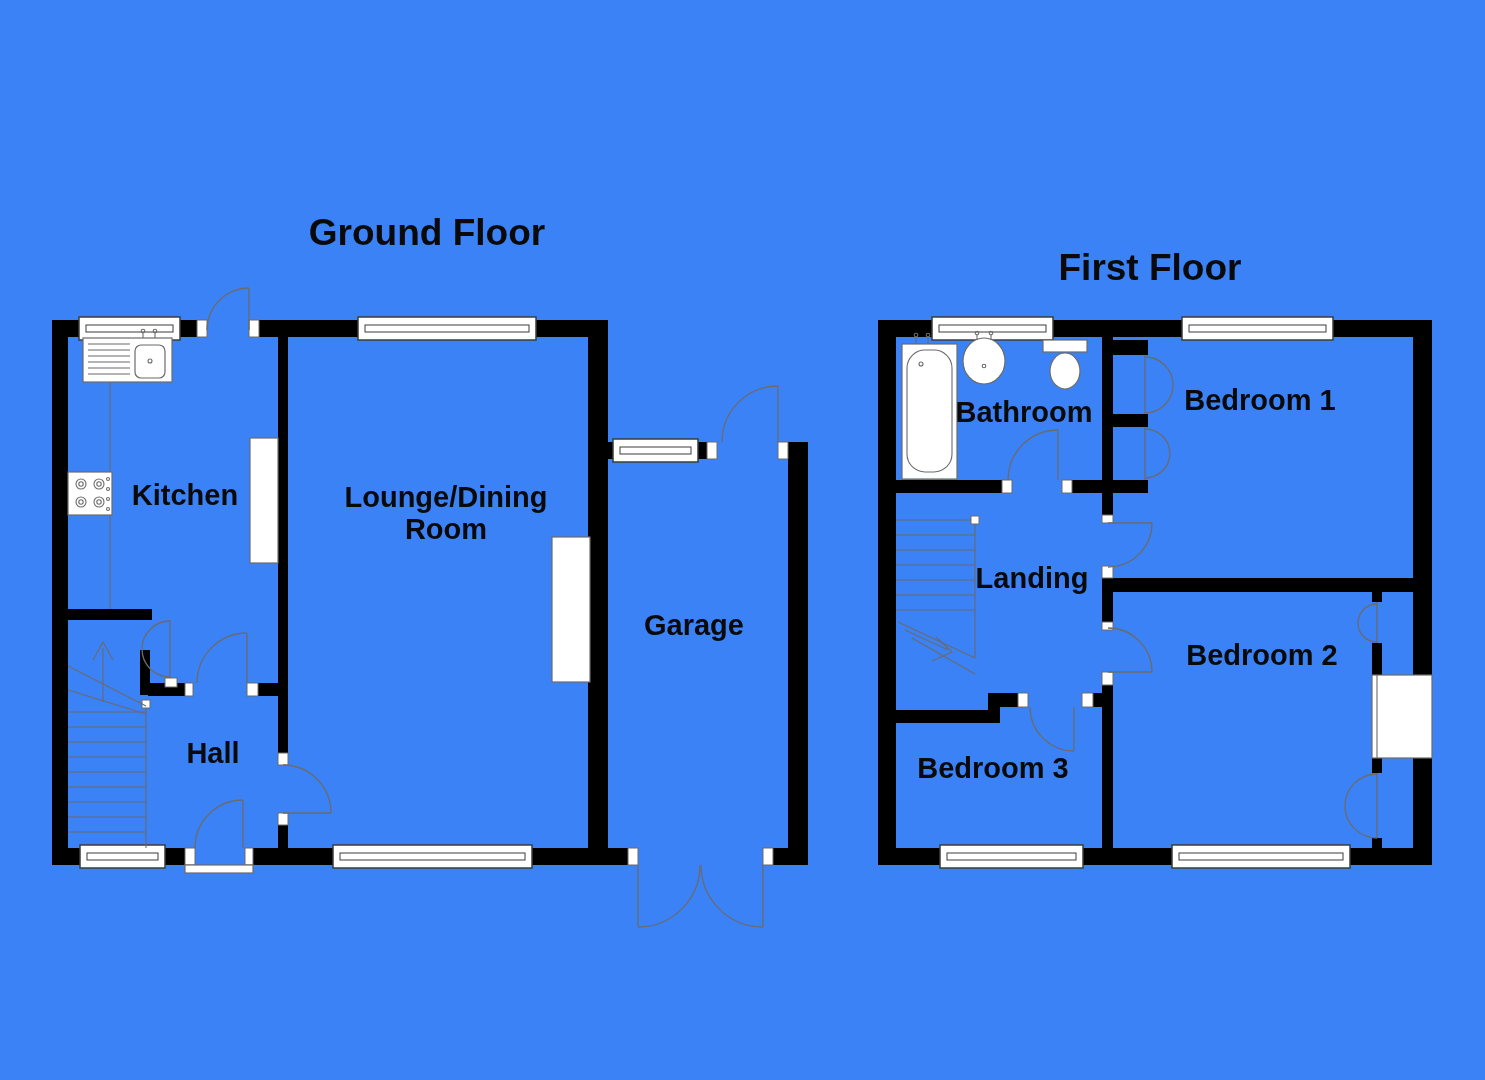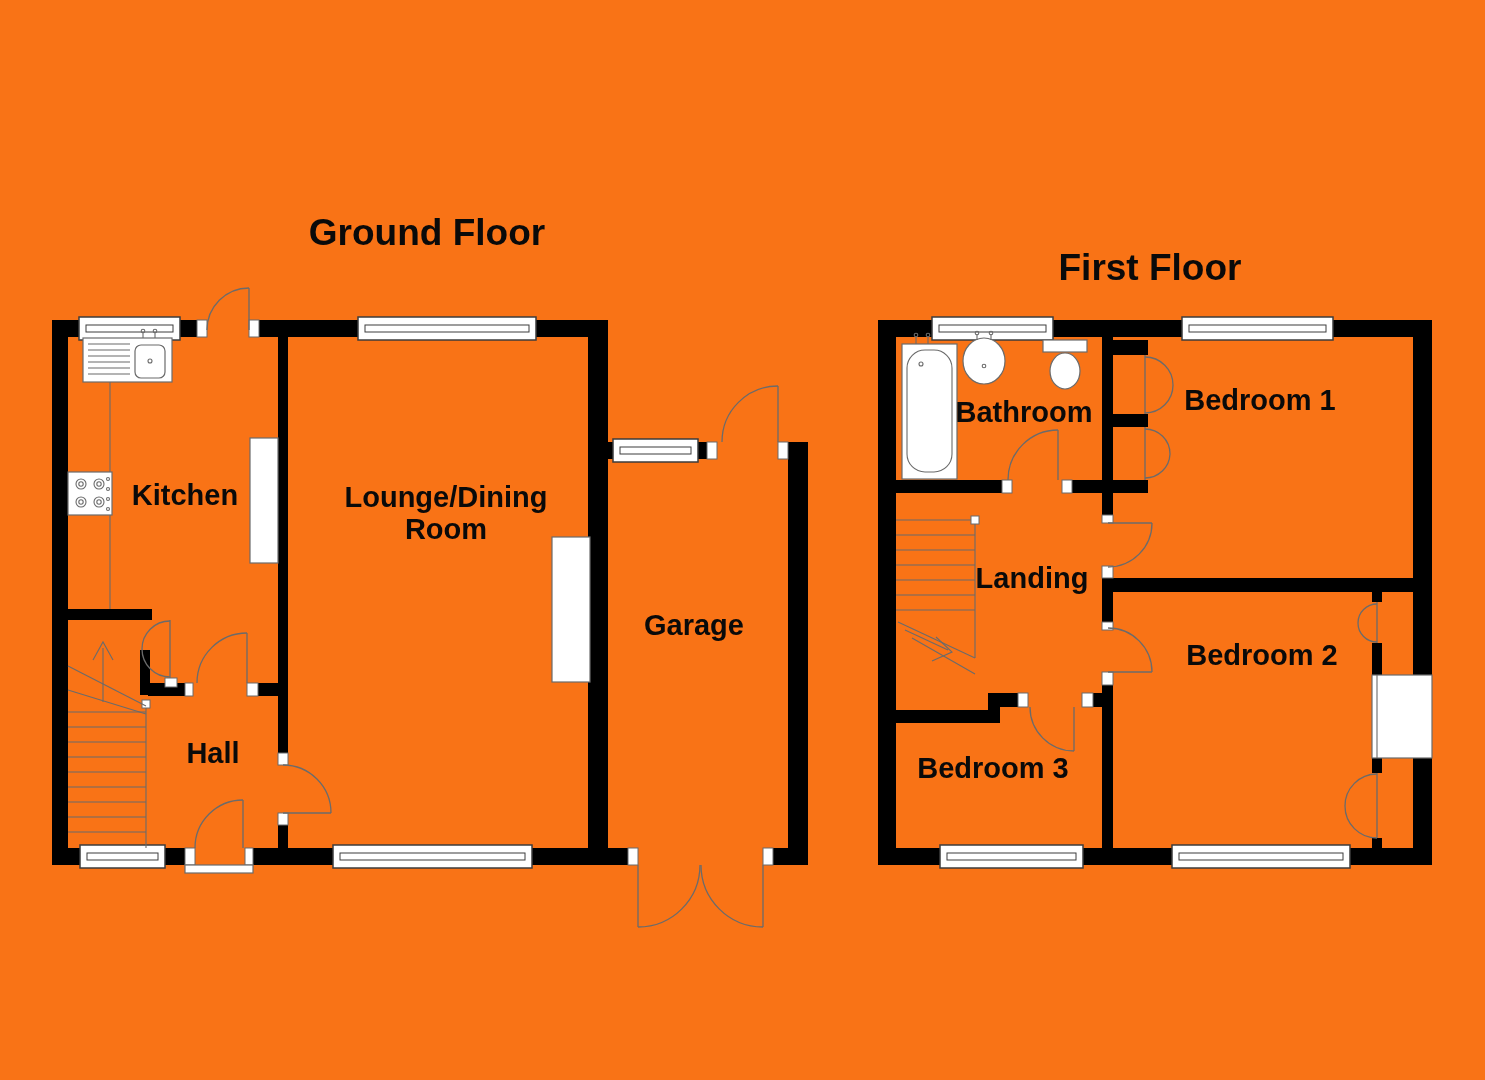--- a/index.html
+++ b/index.html
@@ -1,16 +1,16 @@
 <!DOCTYPE html>
 <html><head>
 <meta charset="utf-8">
 <style>
   html,body{margin:0;padding:0;background:#ffffff;}
-  .page{width:1485px;height:1080px;position:relative;background:#f97316;overflow:hidden;}
+  .page{width:1485px;height:1080px;position:relative;background:#3b82f6;overflow:hidden;}
   svg{display:block;}
   .wall{fill:#000000;stroke:none;}
   .jamb{fill:#ffffff;stroke:#6b6b6b;stroke-width:1;}
   .thin{fill:none;stroke:#6b6b6b;stroke-width:1.3;}
   .fix{fill:#ffffff;stroke:#6b6b6b;stroke-width:1.2;}
   .fixl{fill:none;stroke:#6b6b6b;stroke-width:1.1;}
   .win{fill:#ffffff;stroke:#3d3d3d;stroke-width:1.5;}
   .winband{fill:#ffffff;stroke:#3d3d3d;stroke-width:1;}
   .lbl{font-family:"Liberation Sans",sans-serif;font-weight:700;font-size:29px;fill:#0a0a0a;text-anchor:middle;}
   .title{font-family:"Liberation Sans",sans-serif;font-weight:700;font-size:37px;fill:#0a0a0a;text-anchor:middle;}

